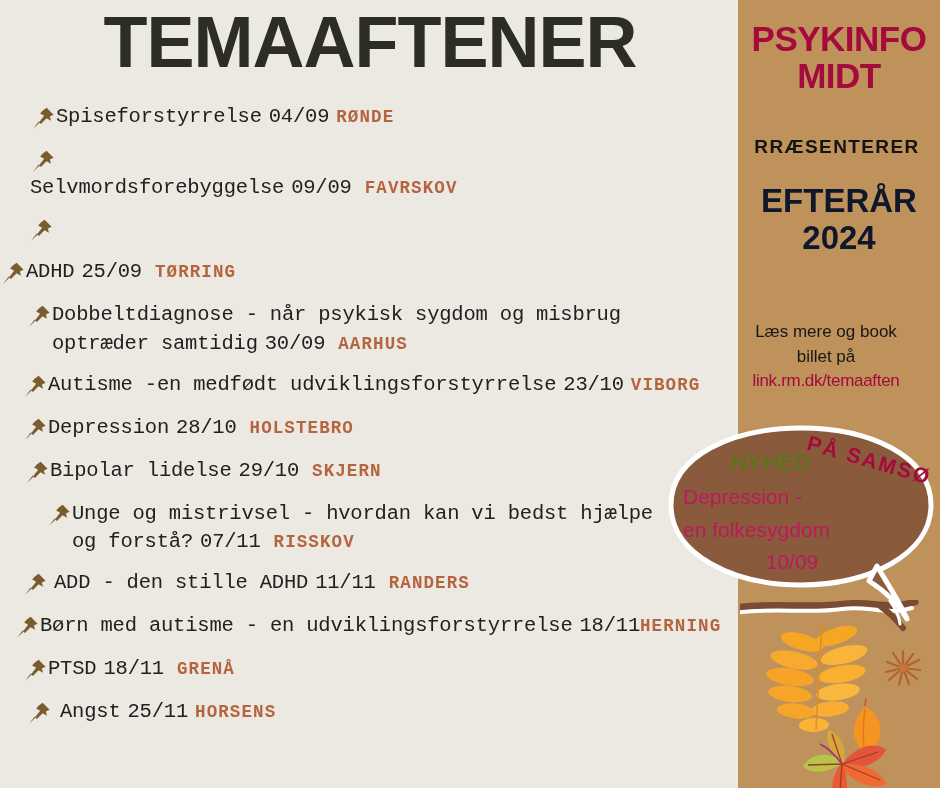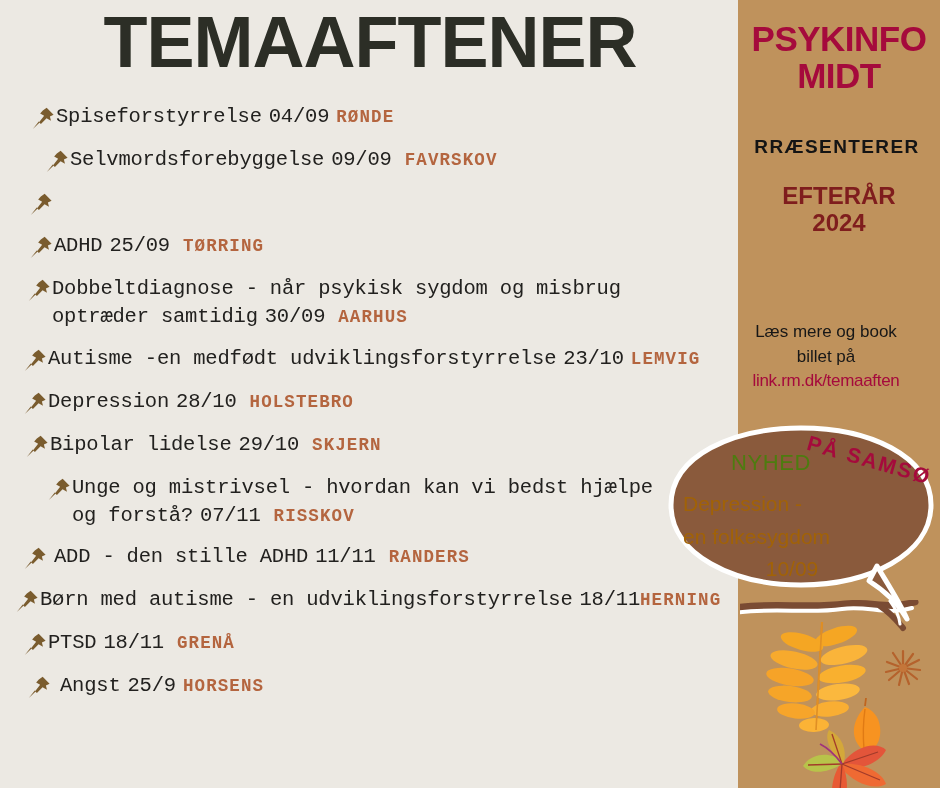--- a/index.html
+++ b/index.html
@@ -118,22 +118,22 @@
   }
   #season-block {
     position: absolute;
     left: 0; top: 183px;
     width: 202px;
     text-align: center;
   }
   .season-line {
     font-family: "Liberation Sans", sans-serif;
     font-weight: bold;
-    font-size: 24px;
-    color: #7f1d1d;
+    font-size: 33px;
+    color: #0f172a;
     line-height: 1.12;
     letter-spacing: 0px;
   }
   #book-block {
     position: absolute;
     left: 0; top: 320px;
     width: 176px;
     text-align: center;
   }
   .book-line {
@@ -178,27 +178,27 @@
     text-align: center;
     font-family: "Liberation Sans", sans-serif;
     font-size: 22px;
     font-weight: normal;
     letter-spacing: 0.6px;
     color: #4d7c0f;
   }
   #bubble-body {
     position: absolute;
     left: 14px;
-    top: 65px;
+    top: 58px;
     width: 230px;
     text-align: center;
     font-family: "Liberation Sans", sans-serif;
     font-size: 21px;
     line-height: 1.55;
-    color: #a16207;
+    color: #be185d;
   }
   #bubble-body .bubble-l1 { display: block; text-align: left; padding-left: 6px; }
   #bubble-body .bubble-l2 { display: block; text-align: left; padding-left: 6px; }
   #bubble-body .bubble-l3 { display: block; text-align: center; }
   #samso-label {
     position: absolute;
     left: 148px;
     top: 8px;
     font-family: "Liberation Sans", sans-serif;
     font-size: 21px;
@@ -234,38 +234,38 @@
       <div class="event-row" style="padding-left:30px;">
         <svg class="pin-icon" viewBox="0 0 32 32">
           <path d="M20.5 3.5 L29 12 L24.5 14.2 L25.8 19.5 L20.4 16.3 L13.4 23.4 L11.2 21.2 L17.4 13.2 L12.5 10.5 L15.8 6.8 Z" fill="#7a5c2e"></path>
           <path d="M12.2 21.2 L3.5 29.5 L10.8 20.2 Z" fill="#7a5c2e"></path>
         </svg>
         <div class="event-text">
           <span>Spiseforstyrrelse</span><span class="sp-sm"></span><span>04/09</span><span class="sp-sm"></span><span class="city">RØNDE</span>
         </div>
       </div>
 
-      <div class="event-row" style="padding-left:44px;">
+      <div class="event-row" style="padding-left:30px;flex-direction:column;">
         <svg class="pin-icon" viewBox="0 0 32 32">
           <path d="M20.5 3.5 L29 12 L24.5 14.2 L25.8 19.5 L20.4 16.3 L13.4 23.4 L11.2 21.2 L17.4 13.2 L12.5 10.5 L15.8 6.8 Z" fill="#7a5c2e"></path>
           <path d="M12.2 21.2 L3.5 29.5 L10.8 20.2 Z" fill="#7a5c2e"></path>
         </svg>
         <div class="event-text">
           <span>Selvmordsforebyggelse</span><span class="sp-sm"></span><span>09/09</span><span class="sp"></span><span class="city">FAVRSKOV</span>
         </div>
       </div>
 
       <div class="event-row" style="padding-left:28px;">
         <svg class="pin-icon" viewBox="0 0 32 32">
           <path d="M20.5 3.5 L29 12 L24.5 14.2 L25.8 19.5 L20.4 16.3 L13.4 23.4 L11.2 21.2 L17.4 13.2 L12.5 10.5 L15.8 6.8 Z" fill="#7a5c2e"></path>
           <path d="M12.2 21.2 L3.5 29.5 L10.8 20.2 Z" fill="#7a5c2e"></path>
         </svg>
       </div>
 
-      <div class="event-row" style="padding-left:28px;">
+      <div class="event-row" style="">
         <svg class="pin-icon" viewBox="0 0 32 32">
           <path d="M20.5 3.5 L29 12 L24.5 14.2 L25.8 19.5 L20.4 16.3 L13.4 23.4 L11.2 21.2 L17.4 13.2 L12.5 10.5 L15.8 6.8 Z" fill="#7a5c2e"></path>
           <path d="M12.2 21.2 L3.5 29.5 L10.8 20.2 Z" fill="#7a5c2e"></path>
         </svg>
         <div class="event-text">
           <span>ADHD</span><span class="sp-sm"></span><span>25/09</span><span class="sp"></span><span class="city">TØRRING</span>
         </div>
       </div>
 
       <div class="event-row" style="padding-left:26px;">
@@ -278,21 +278,21 @@
           <span class="wrap-line"><span>optræder samtidig</span><span class="sp-sm"></span><span>30/09</span><span class="sp"></span><span class="city">AARHUS</span></span>
         </div>
       </div>
 
       <div class="event-row" style="padding-left:22px;">
         <svg class="pin-icon" viewBox="0 0 32 32">
           <path d="M20.5 3.5 L29 12 L24.5 14.2 L25.8 19.5 L20.4 16.3 L13.4 23.4 L11.2 21.2 L17.4 13.2 L12.5 10.5 L15.8 6.8 Z" fill="#7a5c2e"></path>
           <path d="M12.2 21.2 L3.5 29.5 L10.8 20.2 Z" fill="#7a5c2e"></path>
         </svg>
         <div class="event-text">
-          <span>Autisme -en medfødt udviklingsforstyrrelse</span><span class="sp-sm"></span><span>23/10</span><span class="sp-sm"></span><span class="city">LEMVIG</span>
+          <span>Autisme -en medfødt udviklingsforstyrrelse</span><span class="sp-sm"></span><span>23/10</span><span class="sp-sm"></span><span class="city">VIBORG</span>
         </div>
       </div>
 
       <div class="event-row" style="padding-left:22px;">
         <svg class="pin-icon" viewBox="0 0 32 32">
           <path d="M20.5 3.5 L29 12 L24.5 14.2 L25.8 19.5 L20.4 16.3 L13.4 23.4 L11.2 21.2 L17.4 13.2 L12.5 10.5 L15.8 6.8 Z" fill="#7a5c2e"></path>
           <path d="M12.2 21.2 L3.5 29.5 L10.8 20.2 Z" fill="#7a5c2e"></path>
         </svg>
         <div class="event-text">
           <span>Depression</span><span class="sp-sm"></span><span>28/10</span><span class="sp"></span><span class="city">HOLSTEBRO</span>
@@ -349,21 +349,21 @@
           <span>PTSD</span><span class="sp-sm"></span><span>18/11</span><span class="sp"></span><span class="city">GRENÅ</span>
         </div>
       </div>
 
       <div class="event-row" style="padding-left:26px;">
         <svg class="pin-icon" viewBox="0 0 32 32">
           <path d="M20.5 3.5 L29 12 L24.5 14.2 L25.8 19.5 L20.4 16.3 L13.4 23.4 L11.2 21.2 L17.4 13.2 L12.5 10.5 L15.8 6.8 Z" fill="#7a5c2e"></path>
           <path d="M12.2 21.2 L3.5 29.5 L10.8 20.2 Z" fill="#7a5c2e"></path>
         </svg>
         <div class="event-text" style="padding-left:8px;">
-          <span>Angst</span><span class="sp-sm"></span><span>25/9</span><span class="sp-sm"></span><span class="city">HORSENS</span>
+          <span>Angst</span><span class="sp-sm"></span><span>25/11</span><span class="sp-sm"></span><span class="city">HORSENS</span>
         </div>
       </div>
 
     </div>
   </div>
 
   <div id="sidebar">
 
     <div id="brand-block">
       <div class="brand-line">PSYKINFO</div>

